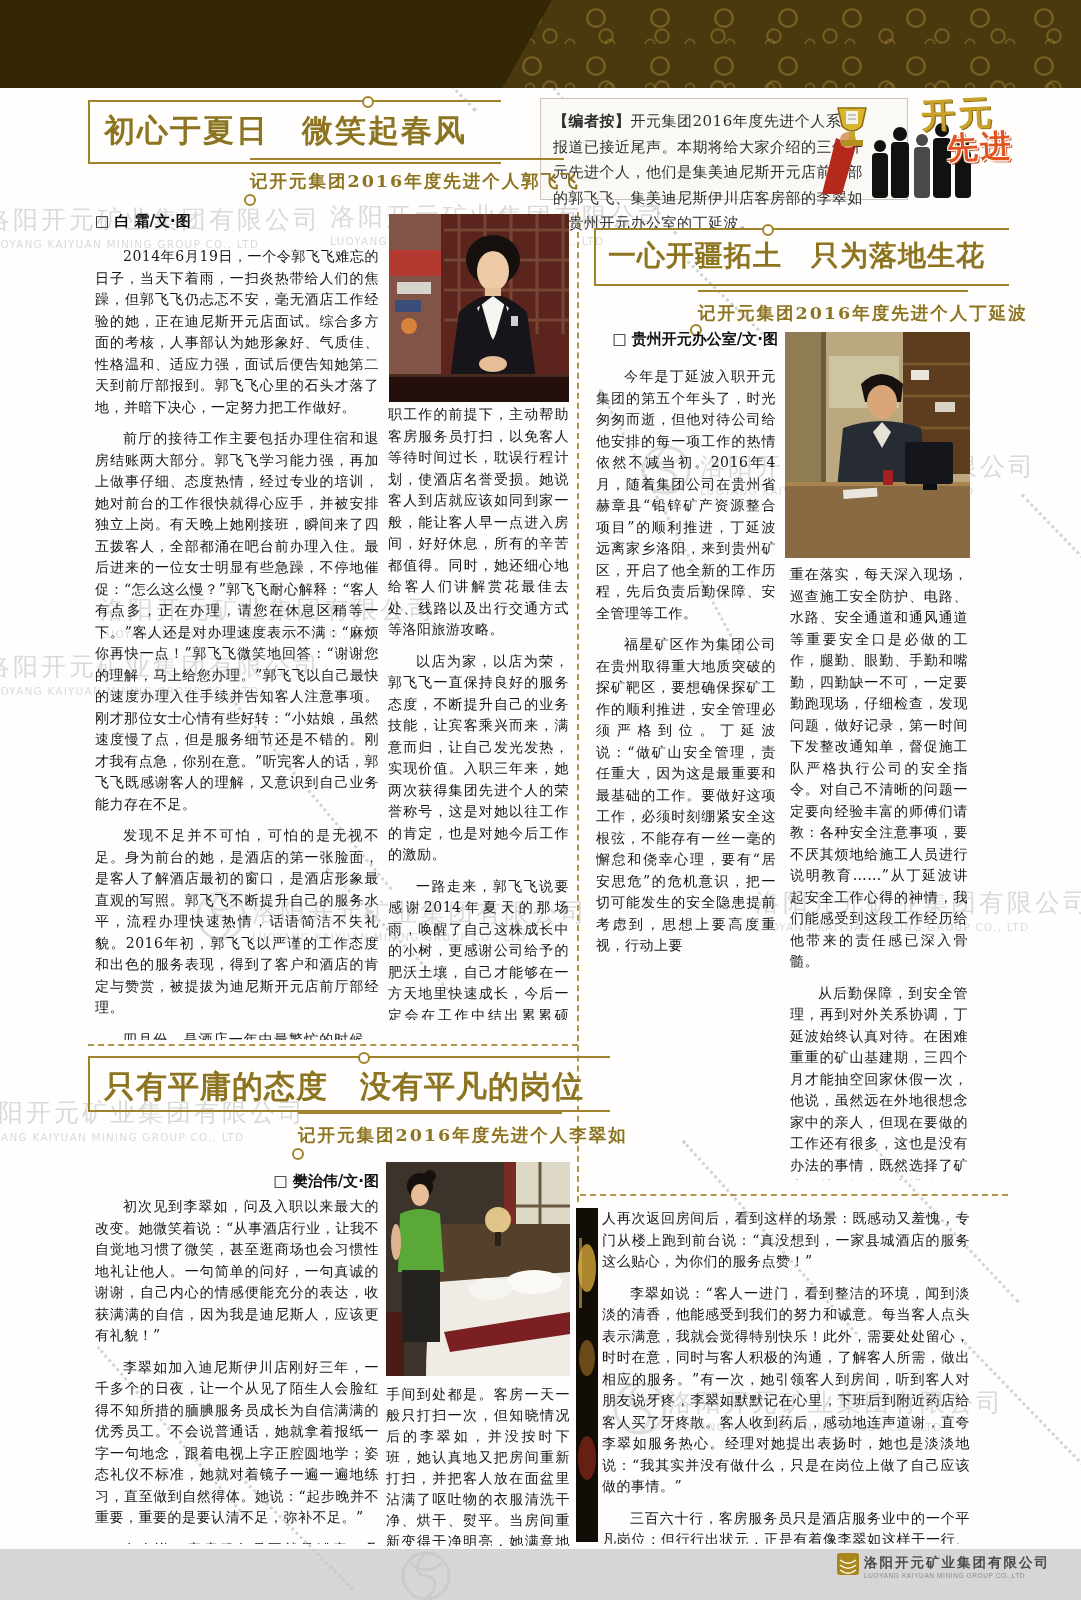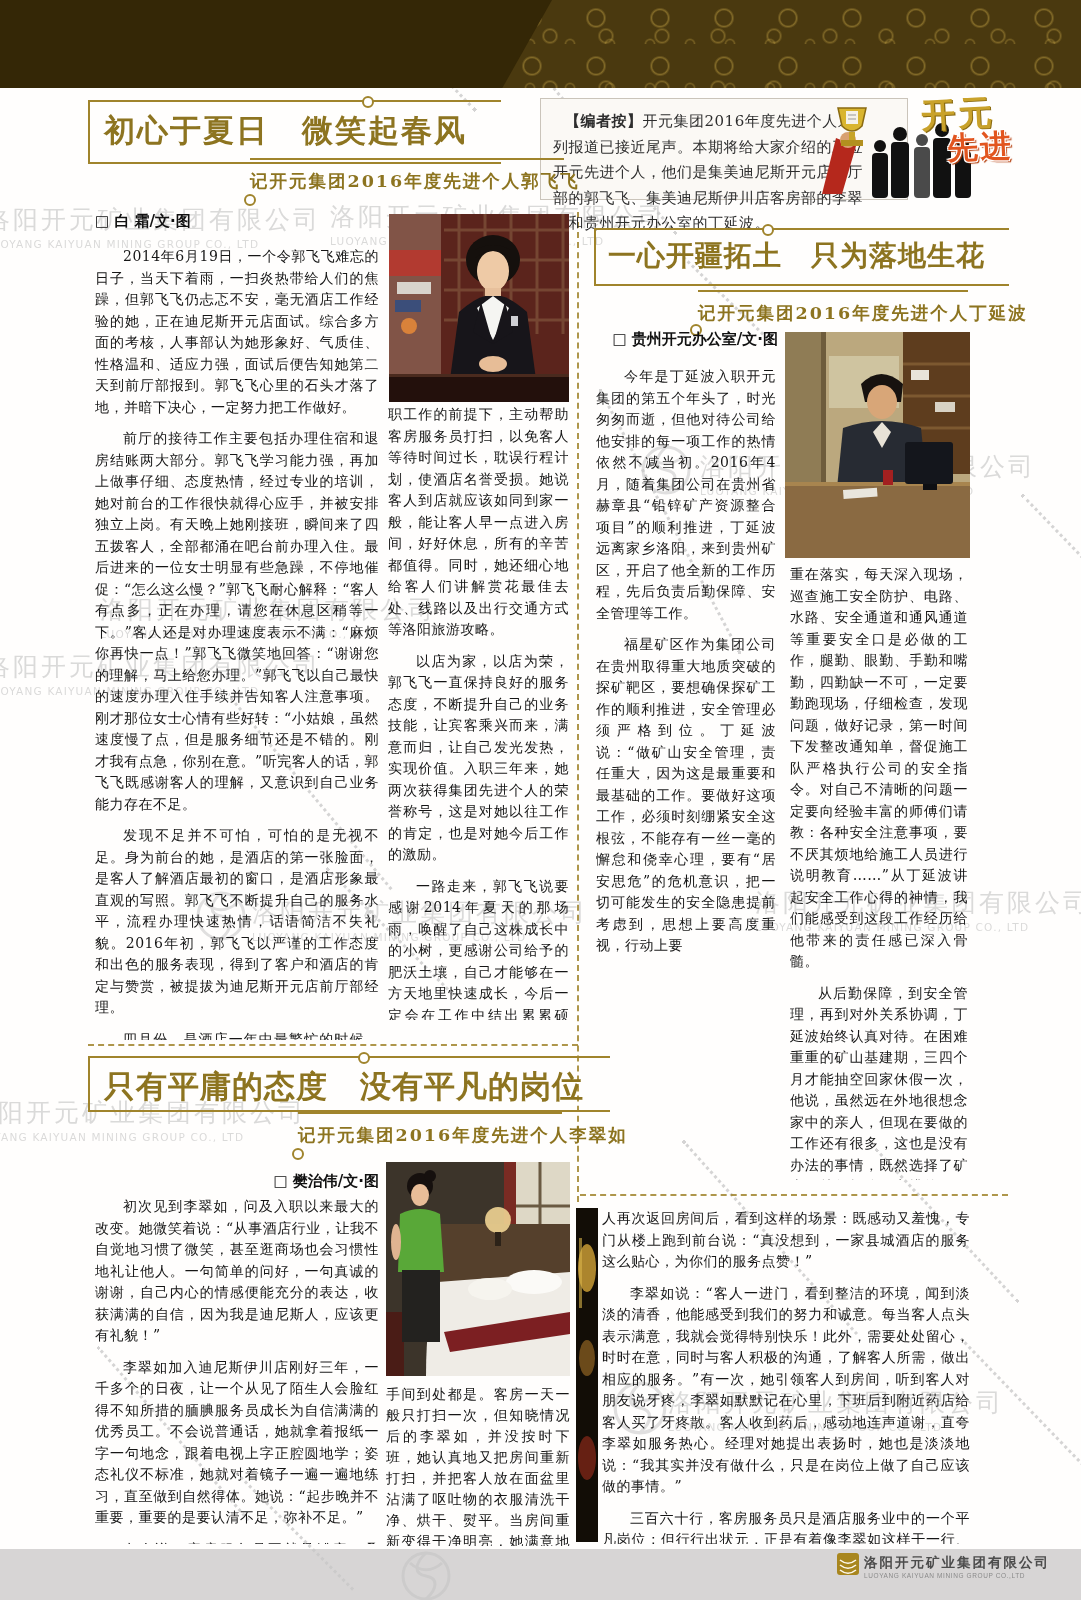--- a/index.html
+++ b/index.html
@@ -64,21 +64,21 @@
   .photo{position:absolute;z-index:2;overflow:hidden;}
   .p1{left:389px;top:214px;width:180px;height:188px;}
   .p2{left:785px;top:332px;width:185px;height:226px;}
   .p3{left:386px;top:1162px;width:184px;height:214px;}
   .pstrip{left:576px;top:1208px;width:22px;height:334px;}
 
   
   .ednote{position:absolute;z-index:2;left:540px;top:98px;width:368px;height:102px;
           border:1px solid #cac4ba;background:#fbf9f5;box-sizing:border-box;padding:10px 12px;}
   .ednote-text{margin:0;width:310px;font-size:15px;line-height:25.5px;color:#2e2e2e;letter-spacing:.5px;}
-  .ednote-label{font-weight:bold;margin-left:12px;}
+  .ednote-label{font-weight:bold;}
   .collage{position:absolute;z-index:3;}
   .kx{position:absolute;z-index:3;left:922px;top:96px;transform:rotate(-3deg);line-height:1;}
   .kx-1{display:block;font-size:34px;font-weight:bold;color:#c9a22b;letter-spacing:3px;
         text-shadow:1px 1px 0 #8a6b12;}
   .kx-2{display:block;margin:2px 0 0 24px;font-size:31px;font-weight:bold;color:#e2551f;letter-spacing:2px;
         text-shadow:-1px -1px 0 #fff,1px -1px 0 #fff,-1px 1px 0 #fff,1px 1px 0 #fff,2px 2px 1px #b4400f;}
 
   
   .footer{position:absolute;z-index:2;left:0;top:1549px;width:1081px;height:51px;background:#d7d5d5;}
   .flogo{position:absolute;left:837px;top:4px;}

